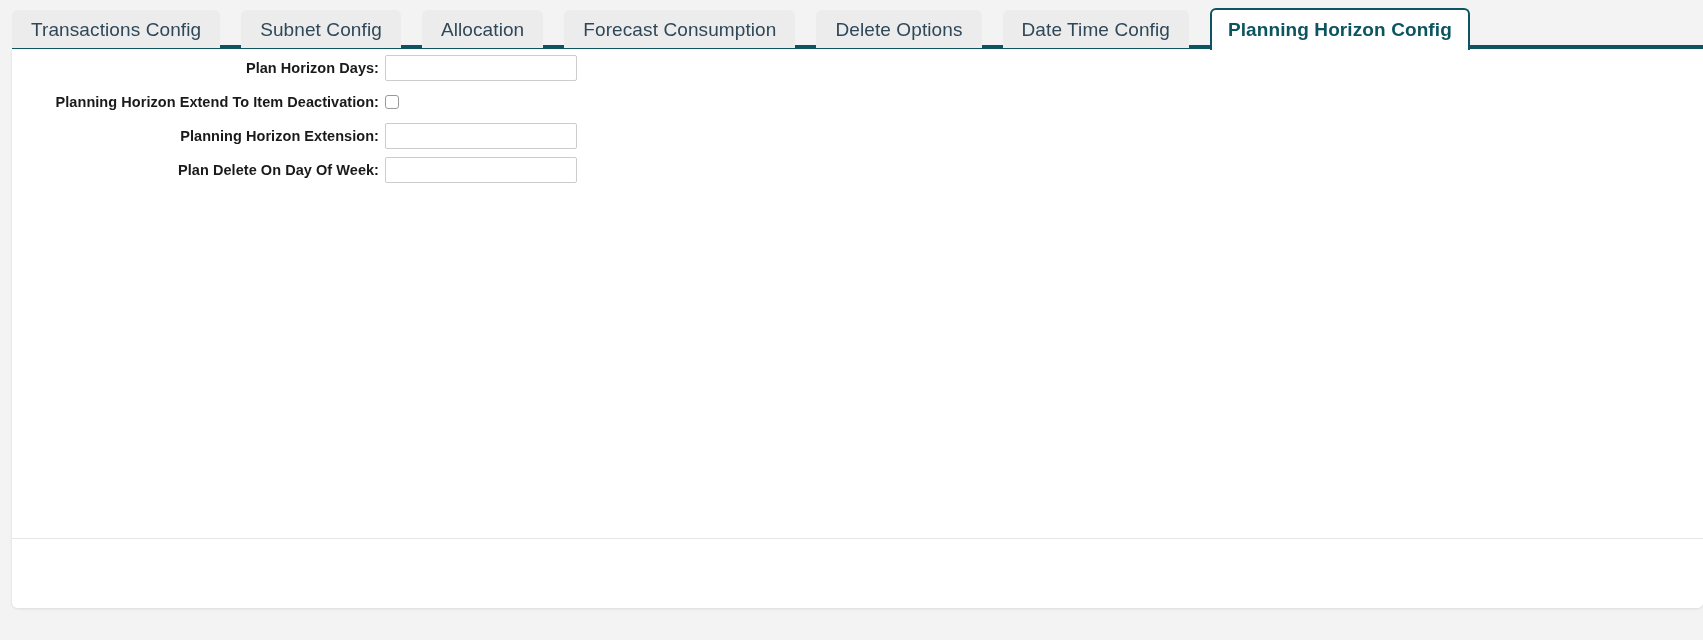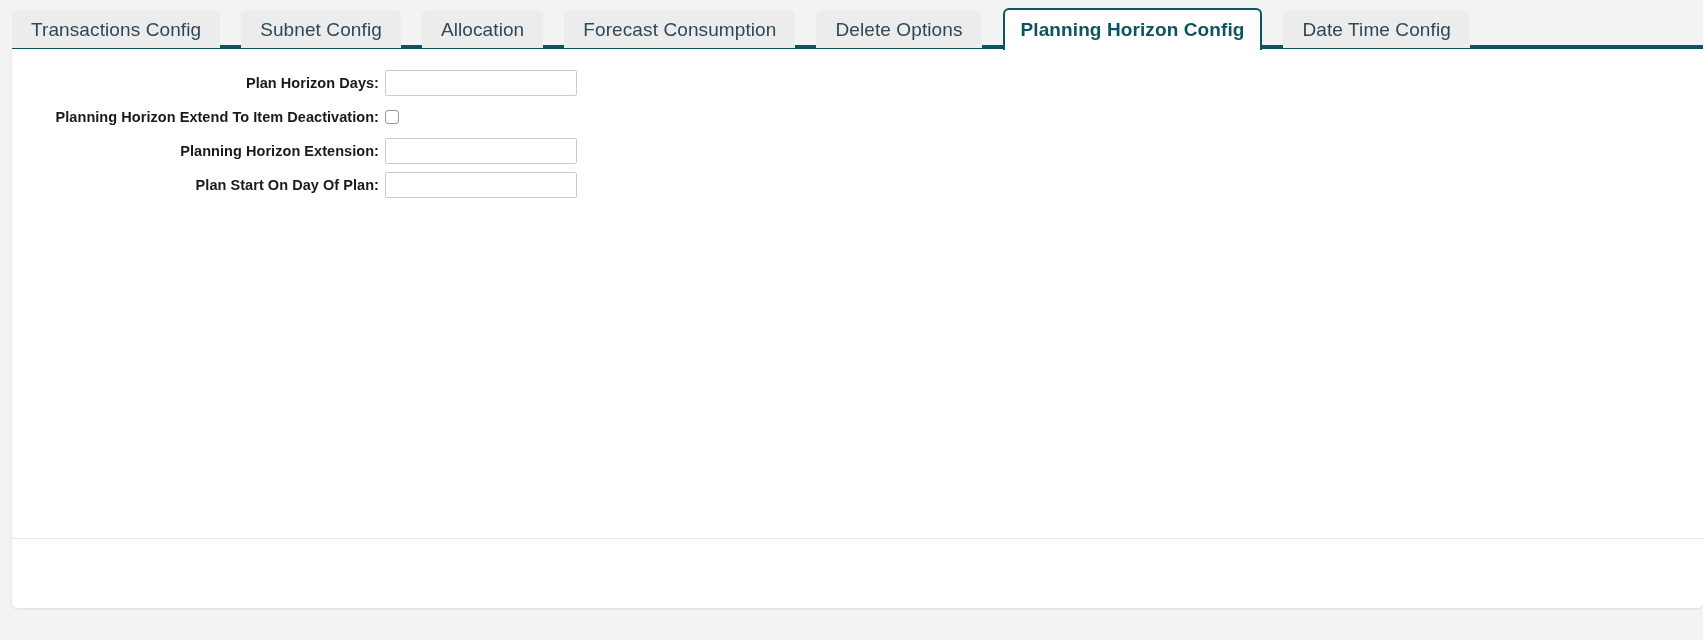--- a/index.html
+++ b/index.html
@@ -89,23 +89,23 @@
     background: #ffffff;
     border-bottom-left-radius: 6px;
     border-bottom-right-radius: 6px;
     box-shadow: 0 1px 3px rgba(0,0,0,0.10);
     z-index: 1;
   }
 
   .form-area {
     position: absolute;
     left: 0;
-    top: 8px;
+    top: 0;
     width: 100%;
-    padding-top: 9px;
+    padding-top: 2px;
   }
 
   .form-row {
     display: flex;
     align-items: center;
     height: 34px;
     margin-bottom: 0px;
   }
   .form-label {
     width: 373px;
@@ -197,26 +197,26 @@
       </div>
       <div class="tab">
         <span>Allocation</span>
       </div>
       <div class="tab">
         <span>Forecast Consumption</span>
       </div>
       <div class="tab">
         <span>Delete Options</span>
       </div>
+      <div class="tab">
+        <span>Date Time Config</span>
+      </div>
       <div class="tab active">
         <span>Planning Horizon Config</span>
       </div>
-      <div class="tab">
-        <span>Date Time Config</span>
-      </div>
     </div>
 
   <div class="tab-underline"></div>
 
   <div class="panel">
 
     <div class="form-area" id="form-area">
         <div class="form-row">
           <div class="form-label">Plan Horizon Days:</div>
           <div class="form-control">
@@ -229,21 +229,21 @@
             <input type="checkbox" class="check-box" style="">
           </div>
         </div>
         <div class="form-row">
           <div class="form-label">Planning Horizon Extension:</div>
           <div class="form-control">
             <input type="text" class="text-field" placeholder="" style="">
           </div>
         </div>
         <div class="form-row">
-          <div class="form-label">Plan Start On Day Of Plan:</div>
+          <div class="form-label">Plan Delete On Day Of Week:</div>
           <div class="form-control">
             <input type="text" class="text-field" placeholder="" style="">
           </div>
         </div>
       </div>
 
     <div class="panel-divider"></div>
     <div class="panel-footer"></div>
   </div>
 

